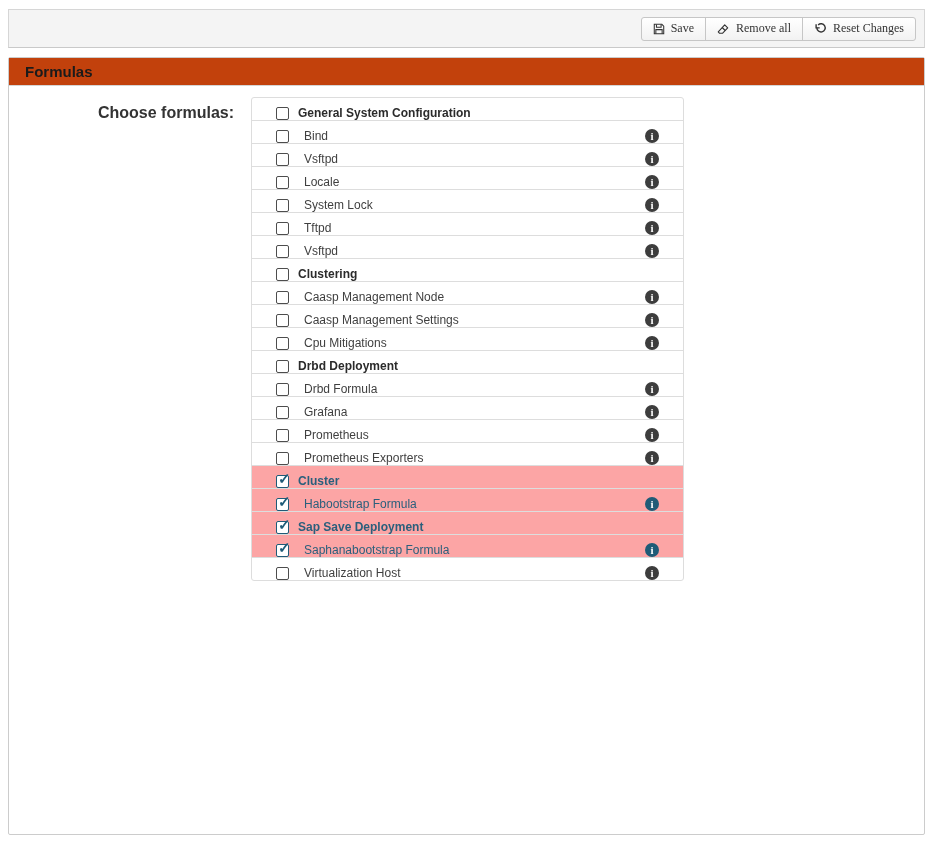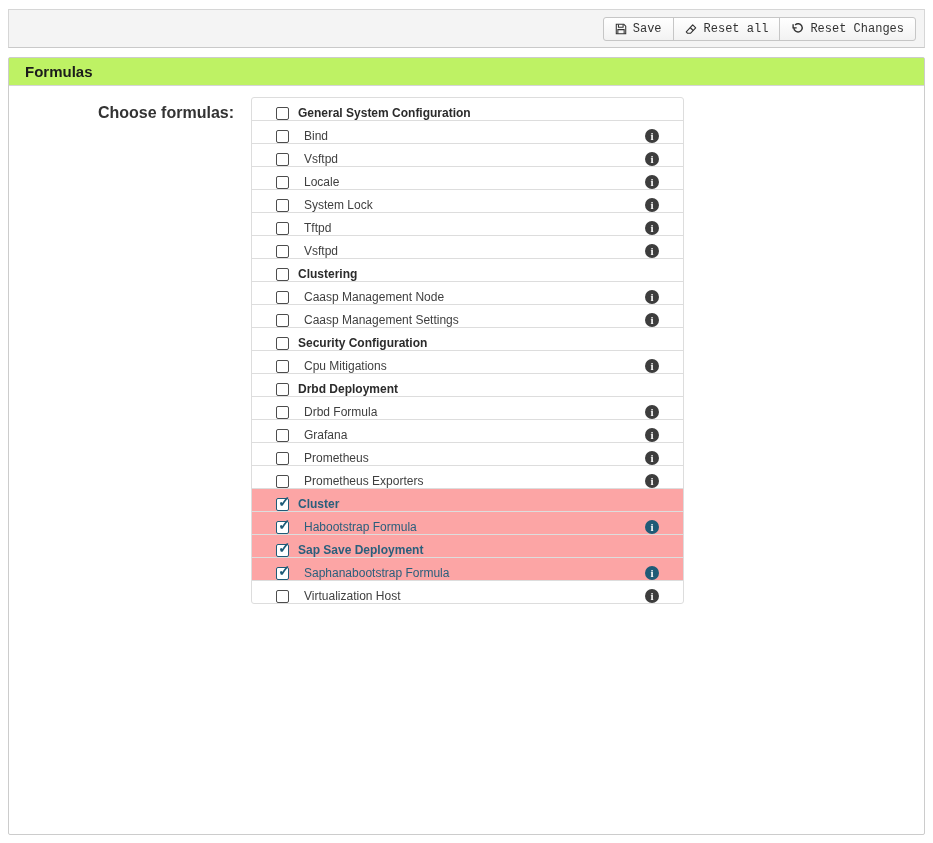--- a/index.html
+++ b/index.html
@@ -32,42 +32,42 @@
   .btn-group { display: flex; }
   .btn {
     box-sizing: border-box;
     height: 24px;
     display: flex;
     align-items: center;
     gap: 6px;
     padding: 0 11px;
     background: linear-gradient(#ffffff, #f2f2f2);
     border: 1px solid #c6c6c6;
-    font-family: Liberation Mono, monospace;
+    font-family: Liberation Serif, serif;
     font-size: 12px;
     color: #333333;
     cursor: pointer;
   }
   .btn + .btn { margin-left: -1px; }
   .btn.first { border-radius: 3px 0 0 3px; }
   .btn.last  { border-radius: 0 3px 3px 0; }
   .btn .icon { display: inline-flex; align-items: center; }
   
   .panel {
     box-sizing: border-box;
     margin-top: 9px;
     height: 778px;
     border: 1px solid #cccccc;
     border-radius: 2px;
     background: #ffffff;
   }
   .panel-heading {
     box-sizing: border-box;
     height: 28px;
-    background: #bef264;
+    background: #c2410c;
     border-bottom: 1px solid #d5d5d5;
     display: flex;
     align-items: center;
     padding: 0 16px;
     font-size: 15px;
     font-weight: bold;
     color: #1b1b1b;
     text-align: center;
   }
   .panel-body {
@@ -164,21 +164,21 @@
         </span>
         <span>Save</span>
       </button>
       <button class="btn">
         <span class="icon">
           <svg width="13" height="12" viewBox="0 0 16 16">
             <path d="M9.6 2.6 l4 4 -7 7.1 h-3.8 l-1.8 -1.9 z" fill="none" stroke="#333" stroke-width="1.5" stroke-linejoin="round"></path>
             <path d="M6.2 6 l4 4" stroke="#333" stroke-width="1.5"></path>
           </svg>
         </span>
-        <span>Reset all</span>
+        <span>Remove all</span>
       </button>
       <button class="btn last">
         <span class="icon">
           <svg width="13" height="13" viewBox="0 0 16 16">
             <path d="M2.6 2.8 v4.4 h4.4" fill="none" stroke="#333" stroke-width="1.7"></path>
             <path d="M3.6 7 a5.1 5.1 0 1 0 1.5 -3.4" fill="none" stroke="#333" stroke-width="1.7"></path>
           </svg>
         </span>
         <span>Reset Changes</span>
       </button>
@@ -243,25 +243,20 @@
     <span class="row-label">Caasp Management Node</span>
     <span class="info-icon">i</span>
   </div>
 
   <div class="row-item">
     <span class="checkbox"></span>
     <span class="row-label">Caasp Management Settings</span>
     <span class="info-icon">i</span>
   </div>
 
-  <div class="row-item group">
-    <span class="checkbox"></span>
-    <span class="row-label">Security Configuration</span>
-
-  </div>
 
   <div class="row-item">
     <span class="checkbox"></span>
     <span class="row-label">Cpu Mitigations</span>
     <span class="info-icon">i</span>
   </div>
 
   <div class="row-item group">
     <span class="checkbox"></span>
     <span class="row-label">Drbd Deployment</span>

